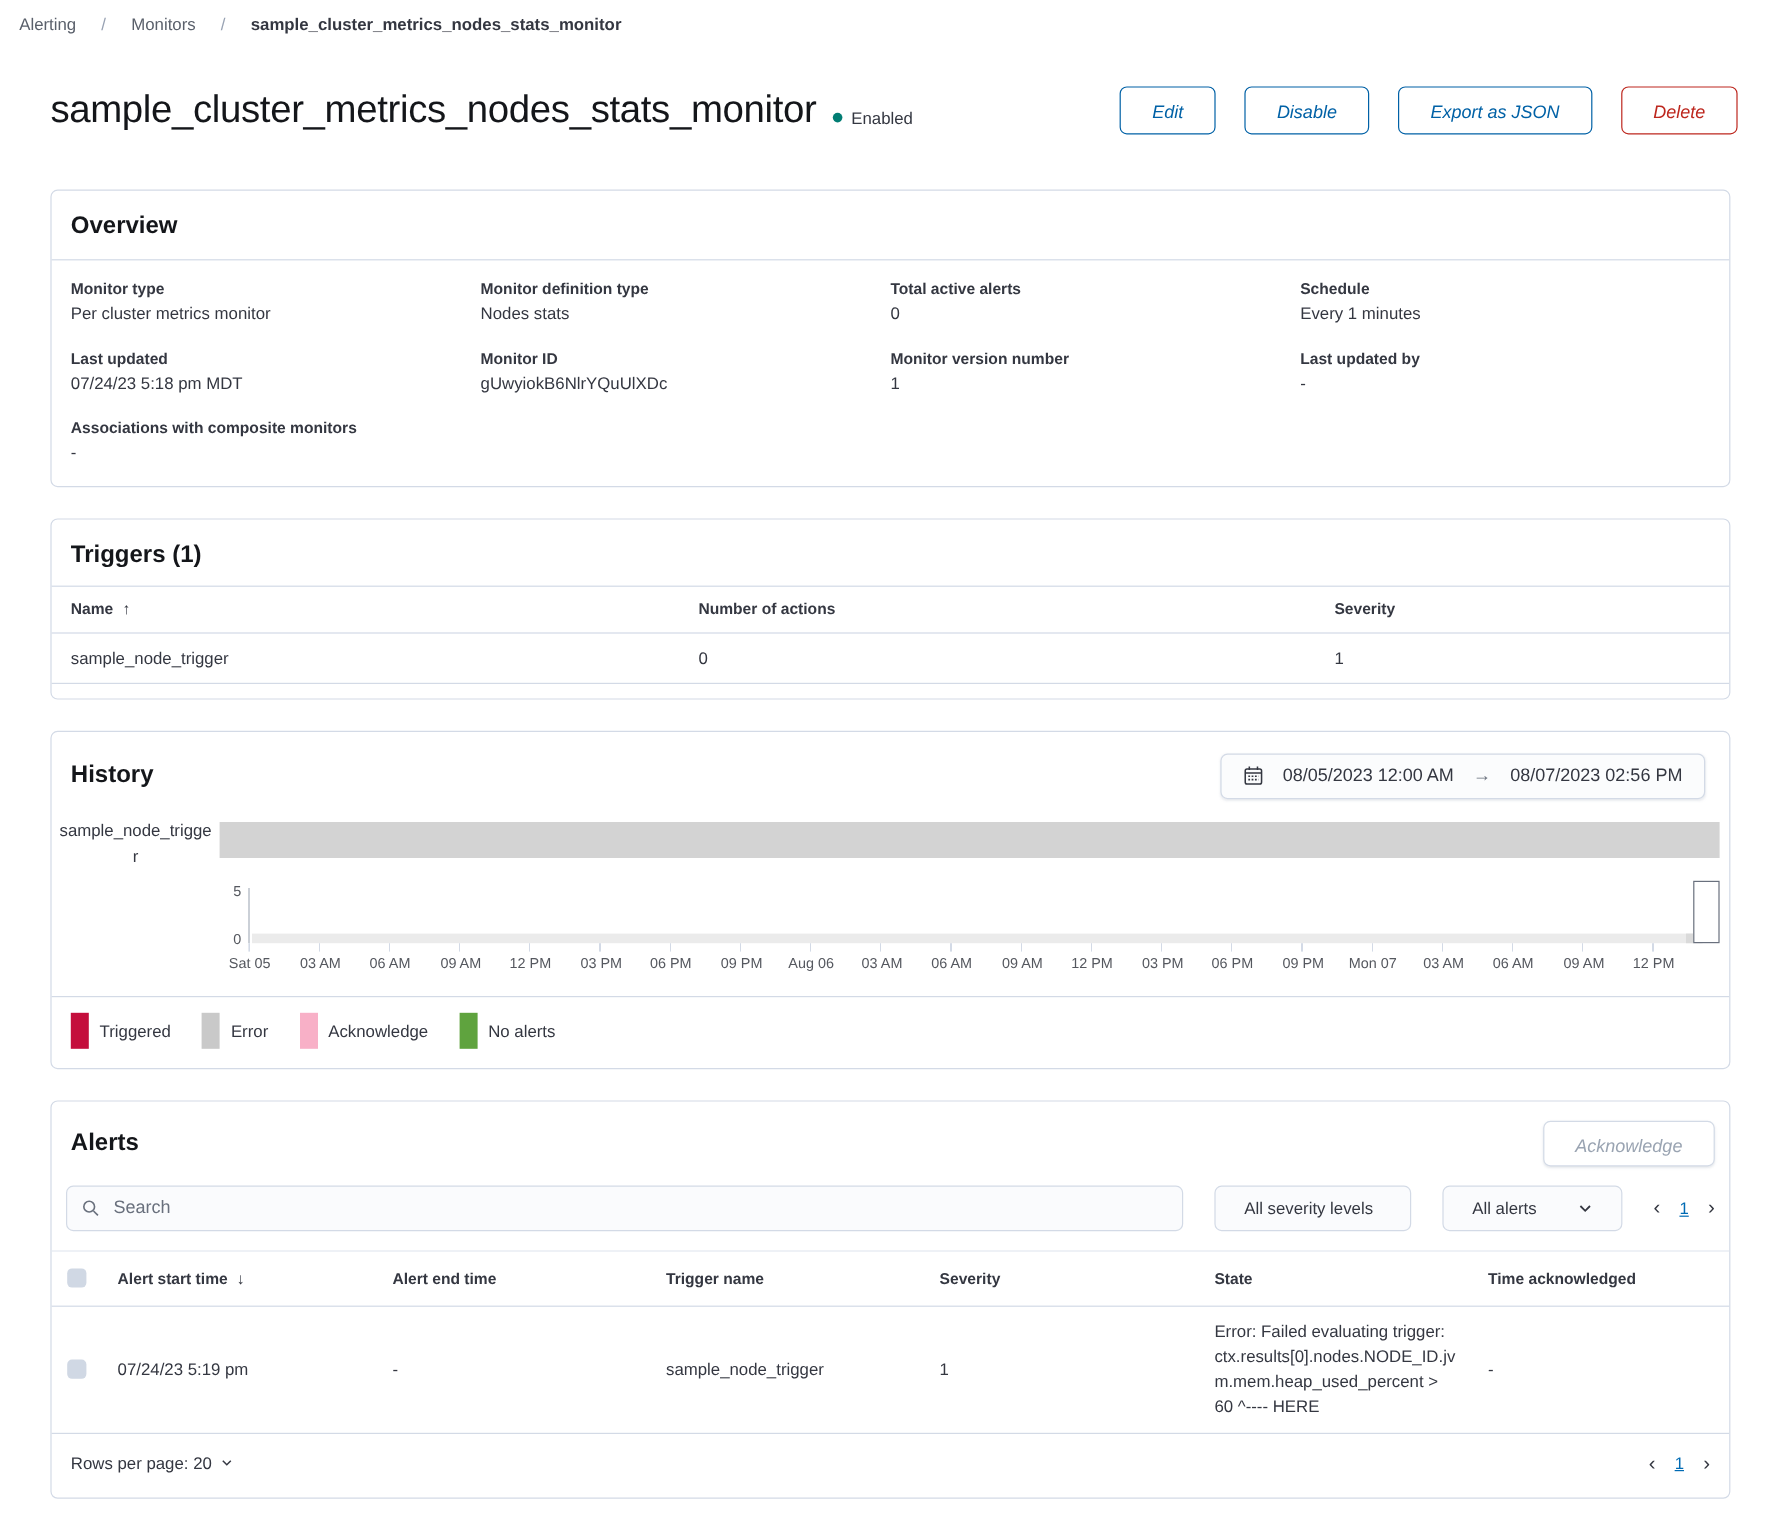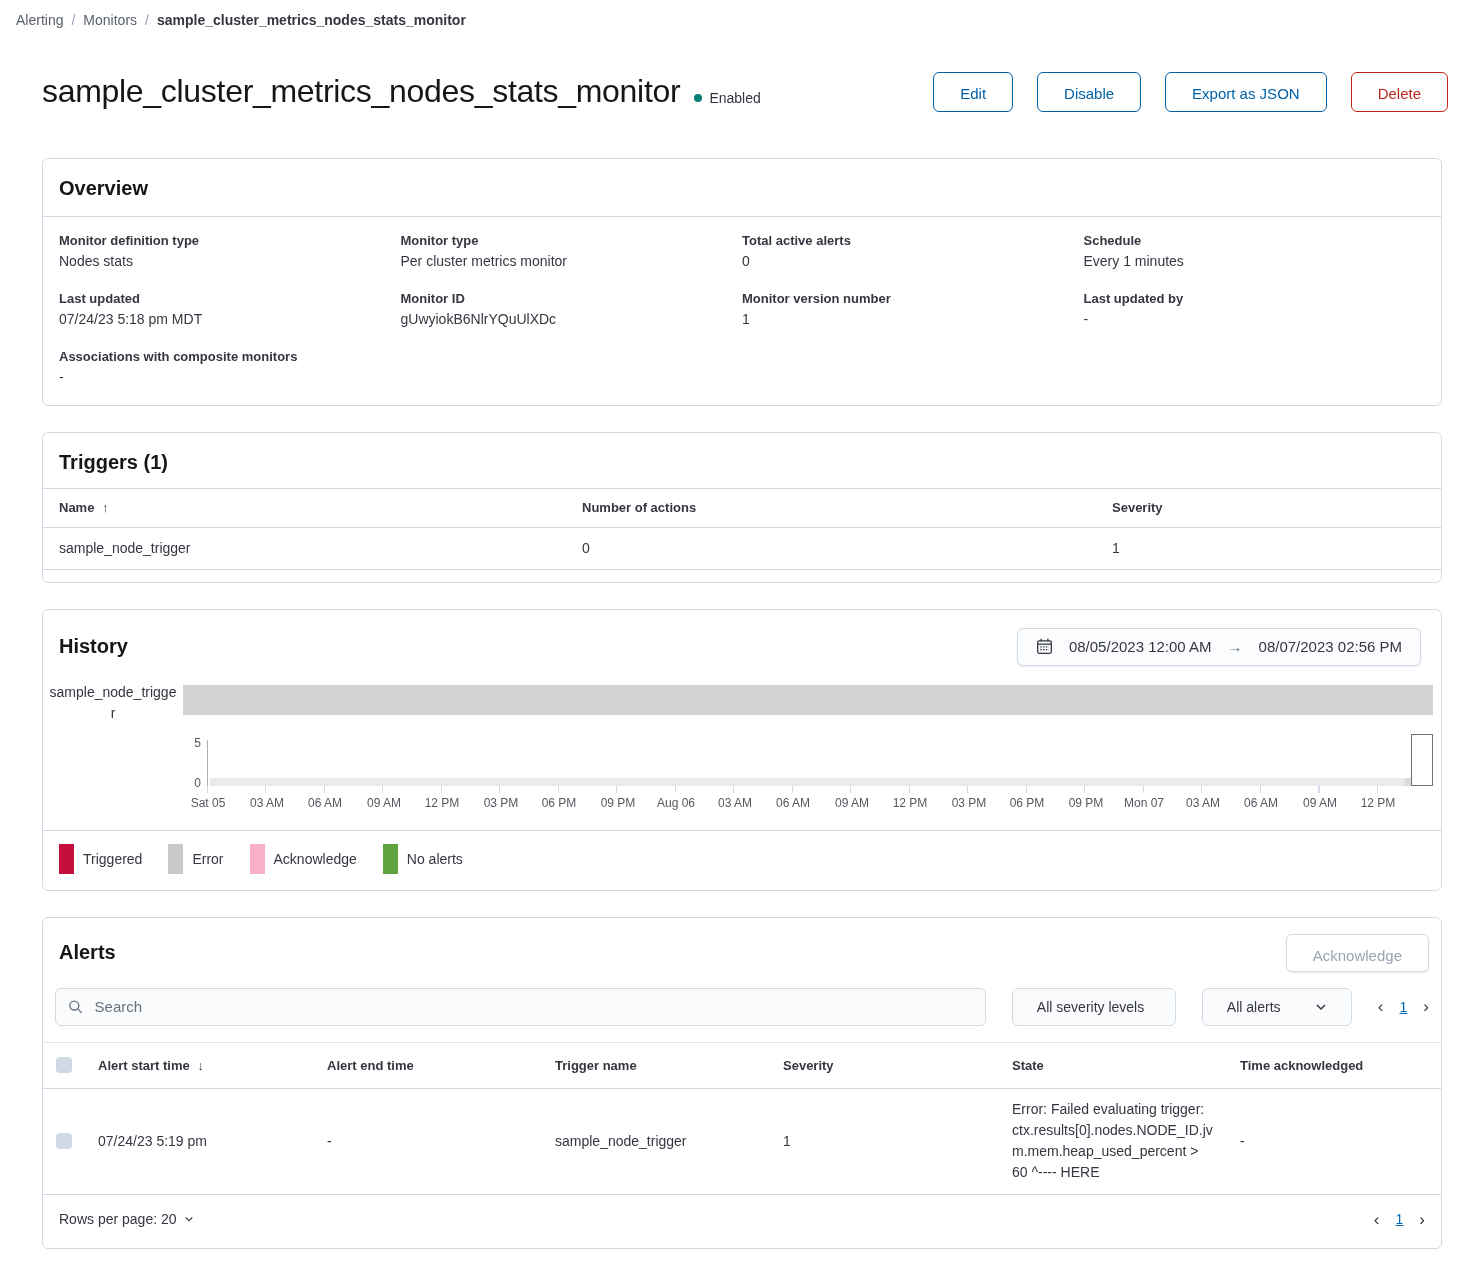--- a/index.html
+++ b/index.html
@@ -4,33 +4,33 @@
 <style>
   * { box-sizing: border-box; }
   html,body { margin:0; padding:0; }
   body {
     width:1484px; height:1266px; overflow:hidden;
     background:#fff; color:#343741;
     font-family:"Liberation Sans", sans-serif;
   }
 
   
-  .breadcrumbs { display:flex; align-items:center; gap:8px; padding:12px 0 0 16px; font-size:14px; color:#5a606b; }
+  .breadcrumbs { display:flex; align-items:center; gap:21px; padding:12px 0 0 16px; font-size:14px; color:#5a606b; }
   .breadcrumbs .crumb { color:#5a606b; cursor:pointer; text-decoration:none; }
   .breadcrumbs .sep { color:#98a2b3; }
   .breadcrumbs .current { color:#343741; font-weight:600; }
 
   
   .page-header { display:flex; align-items:center; margin:24px 36px 0 42px; }
   .page-title { font-size:32px; font-weight:400; color:#14161a; letter-spacing:-0.3px; }
   .status { display:flex; align-items:center; gap:7px; margin-left:14px; margin-top:12px; font-size:14px; color:#343741; }
   .status-dot { width:8px; height:8px; border-radius:50%; }
   .header-actions { margin-left:auto; display:flex; gap:24px; }
   .btn { height:40px; padding:12px 26px; border-radius:6px; border:1px solid #0061a6; background:#fff;
-         color:#0061a6; font-size:15px; font-weight:500; font-family:inherit; cursor:pointer; white-space:nowrap; }
+         color:#0061a6; font-size:15px; font-weight:500; font-family:inherit; cursor:pointer; white-space:nowrap;font-style:italic; }
   .btn.danger { border-color:#bd271e; color:#bd271e; }
   .btn.disabled { height:38px; border-color:#d3dae6; color:#9aa4b2; box-shadow:0 1px 2px rgba(152,162,179,.25); cursor:default; }
 
   
   .panel { margin:26px 42px 12px; border:1px solid #d3dae6; border-radius:6px; background:#fff; }
   .panel-title { font-size:20px; font-weight:600; color:#14161a; }
 
   
   .overview-header { padding:18px 16px 16px; border-bottom:1px solid #d3dae6; }
   .overview-grid { padding:16px 16px 20px; display:grid; grid-template-columns:repeat(4,1fr); row-gap:22px; }
@@ -139,26 +139,26 @@
     <button class="btn danger">Delete</button>
   </div>
 </header>
 
 <section class="panel">
   <div class="overview-header">
     <div class="panel-title">Overview</div>
   </div>
   <div class="overview-grid">
     <div>
+      <div class="field-label">Monitor type</div>
+      <div class="field-value">Per cluster metrics monitor</div>
+    </div>
+    <div>
       <div class="field-label">Monitor definition type</div>
       <div class="field-value">Nodes stats</div>
-    </div>
-    <div>
-      <div class="field-label">Monitor type</div>
-      <div class="field-value">Per cluster metrics monitor</div>
     </div>
     <div>
       <div class="field-label">Total active alerts</div>
       <div class="field-value">0</div>
     </div>
     <div>
       <div class="field-label">Schedule</div>
       <div class="field-value">Every 1 minutes</div>
     </div>
     <div>

